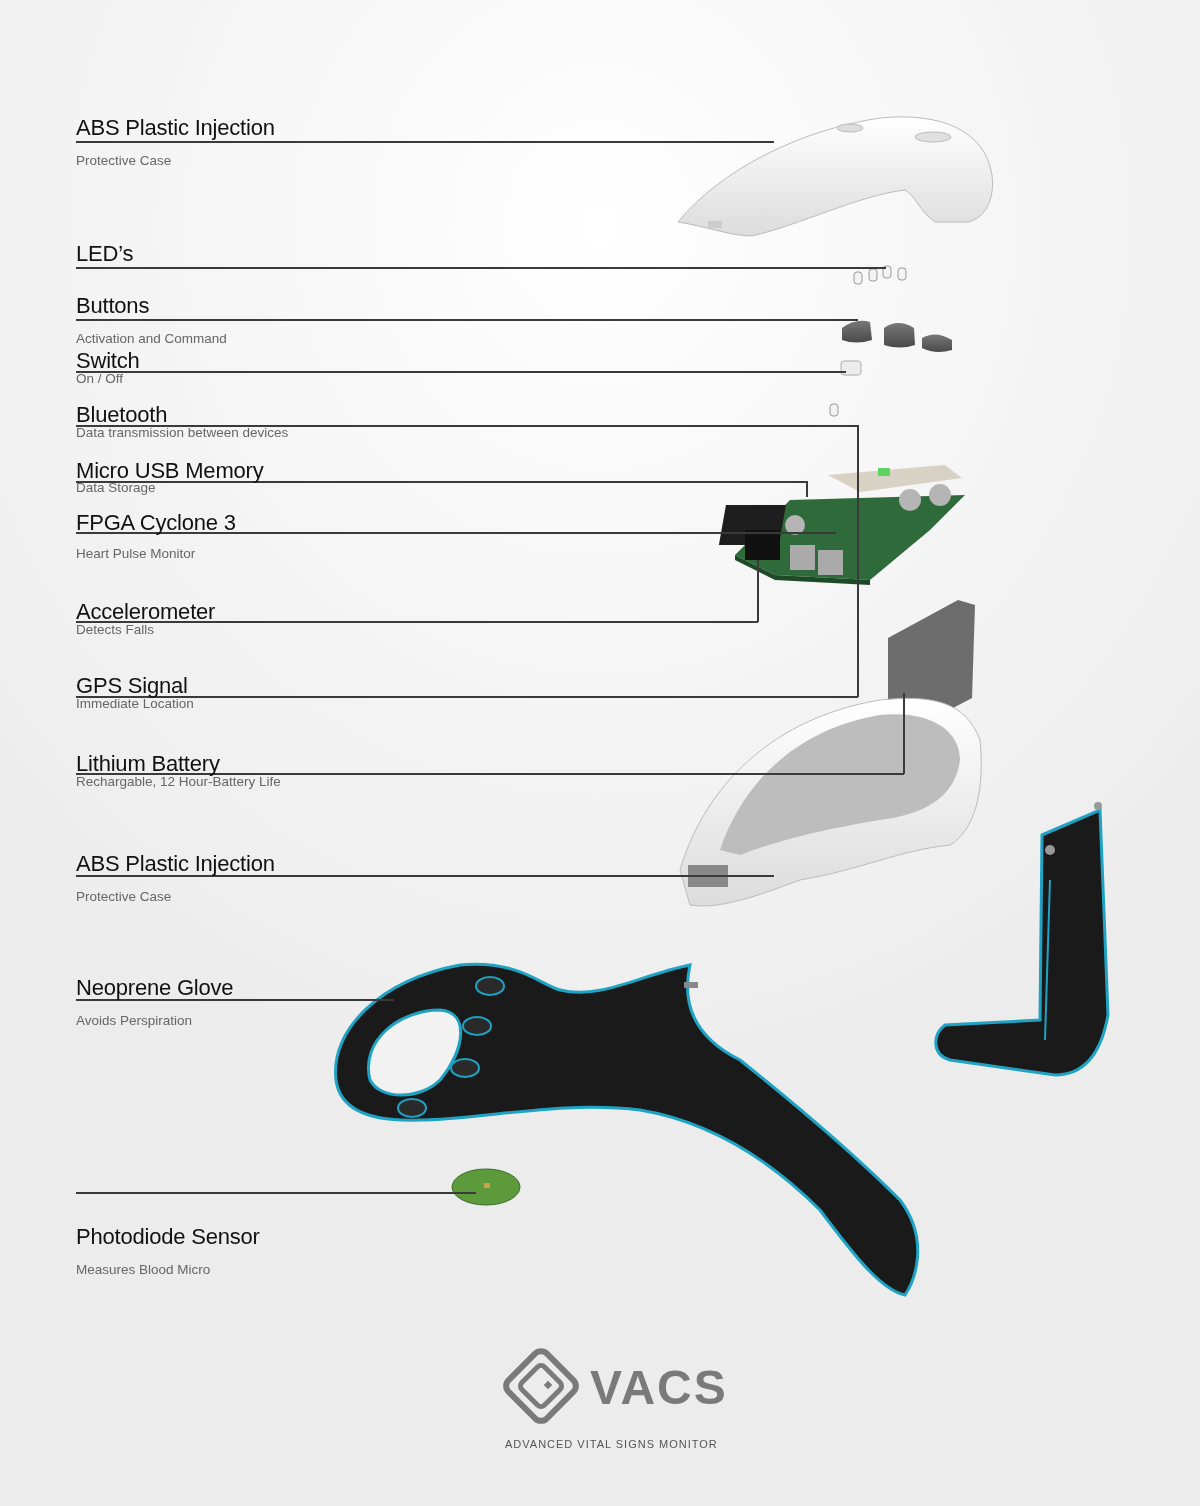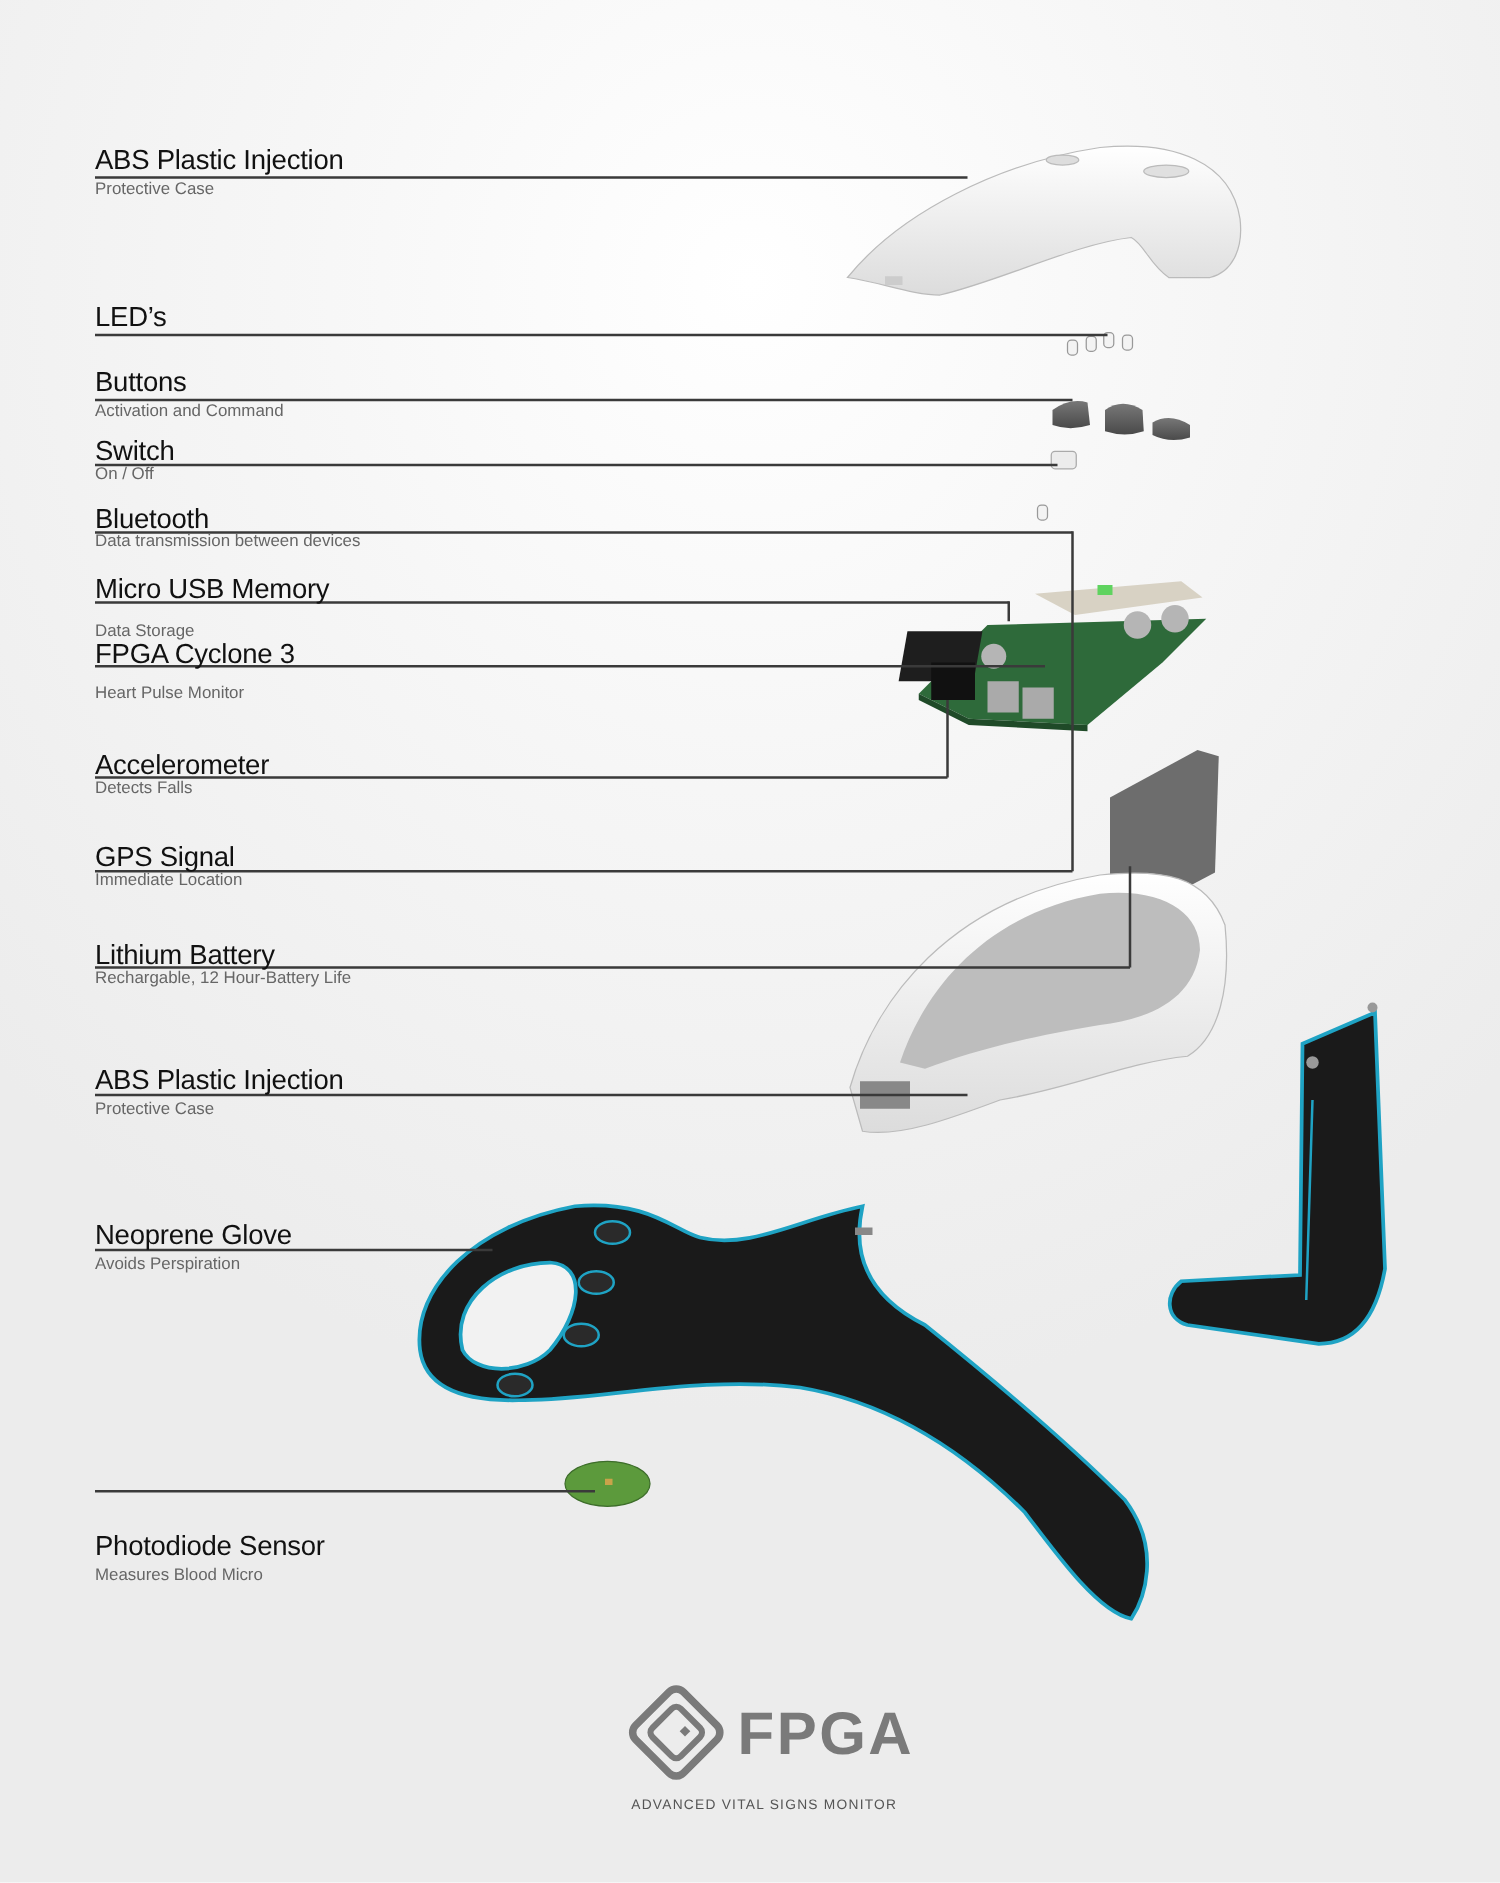--- a/index.html
+++ b/index.html
@@ -3,21 +3,21 @@
 <meta charset="utf-8">
 <style>
   html, body { margin:0; padding:0; }
   body {
     width:1200px; height:1506px; position:relative; overflow:hidden;
     background: radial-gradient(ellipse 70% 60% at 50% 15%, #ffffff 0%, #f6f6f6 45%, #ececec 100%);
     font-family: "Liberation Sans", sans-serif;
   }
   .label { position:absolute; left:76px; }
   .label .title { font-size:22px; color:#111; line-height:18px; white-space:nowrap; letter-spacing:-0.2px; }
-  .label .sub { font-size:13.5px; color:#666; line-height:16px; margin-top:6px; white-space:nowrap; }
+  .label .sub { font-size:13.5px; color:#666; line-height:16px; margin-top:16px; white-space:nowrap; }
   .hline { position:absolute; height:1.5px; background:#3a3a3a; }
   .vline { position:absolute; width:1.5px; background:#3a3a3a; }
   svg.art { position:absolute; left:0; top:0; }
   .logo-text { position:absolute; left:590px; top:1360px; font-size:48px; font-weight:bold; color:#7a7a7a; letter-spacing:2px; }
   .tagline { position:absolute; left:505px; top:1438px; font-size:11px; color:#555; letter-spacing:1px; white-space:nowrap; }
 </style>
 </head>
 <body>
 
 <svg class="art" width="1200" height="1506" viewBox="0 0 1200 1506">
@@ -135,21 +135,21 @@
 <div class="label" style="top:352px;">
   <div class="title">Switch</div>
   <div class="sub" style="margin-top:1px;">On / Off</div>
 </div>
 <div class="label" style="top:406px;">
   <div class="title">Bluetooth</div>
   <div class="sub" style="margin-top:1px;">Data transmission between devices</div>
 </div>
 <div class="label" style="top:462px;">
   <div class="title">Micro USB Memory</div>
-  <div class="sub" style="margin-top:17px;">Data Storage</div>
+  <div class="sub" style="margin-top:0;">Data Storage</div>
 </div>
 <div class="label" style="top:514px;">
   <div class="title">FPGA Cyclone 3</div>
   <div class="sub" style="margin-top:14px;">Heart Pulse Monitor</div>
 </div>
 <div class="label" style="top:603px;">
   <div class="title">Accelerometer</div>
   <div class="sub" style="margin-top:1px;">Detects Falls</div>
 </div>
 <div class="label" style="top:677px;">
@@ -171,14 +171,14 @@
 <div class="label" style="top:1228px;">
   <div class="title">Photodiode Sensor</div>
   <div class="sub">Measures Blood Micro</div>
 </div>
 
 <svg style="position:absolute; left:500px; top:1345px;" width="82" height="82" viewBox="0 0 82 82">
   <rect x="14" y="14" width="54" height="54" rx="8" transform="rotate(45 41 41)" fill="none" stroke="#7a7a7a" stroke-width="6"></rect>
   <rect x="25" y="25" width="32" height="32" rx="5" transform="rotate(45 41 41)" fill="none" stroke="#7a7a7a" stroke-width="5"></rect>
   <rect x="45" y="37" width="6" height="6" transform="rotate(45 48 40)" fill="#7a7a7a"></rect>
 </svg>
-<div class="logo-text">FPGA</div>
+<div class="logo-text">VACS</div>
 <div class="tagline">ADVANCED VITAL SIGNS MONITOR</div>
 
 </body></html>

